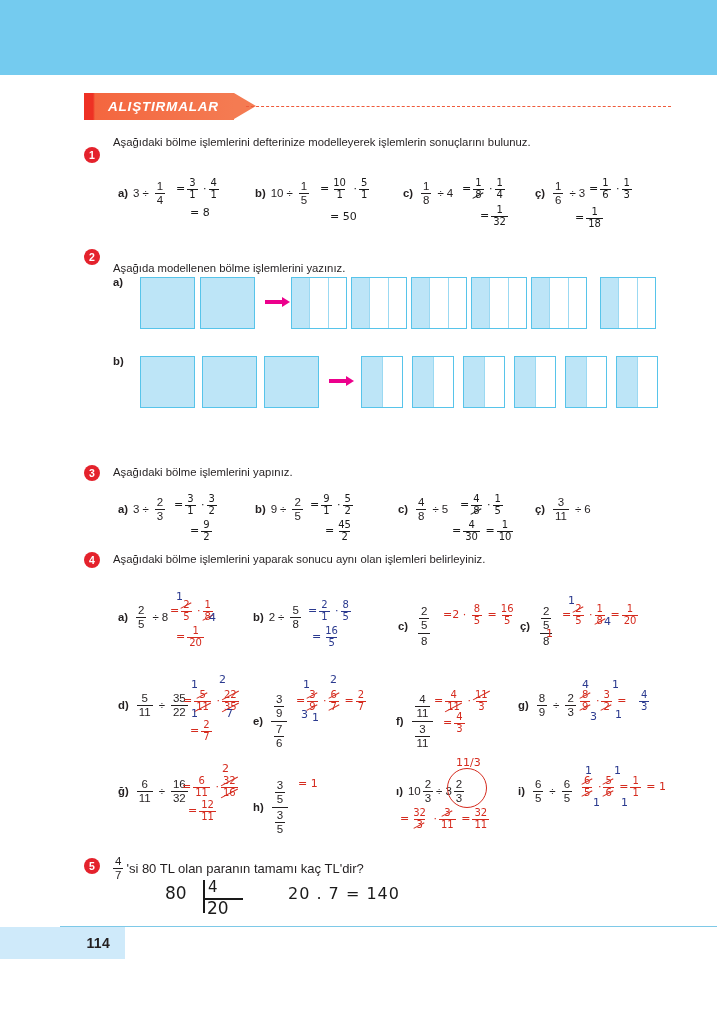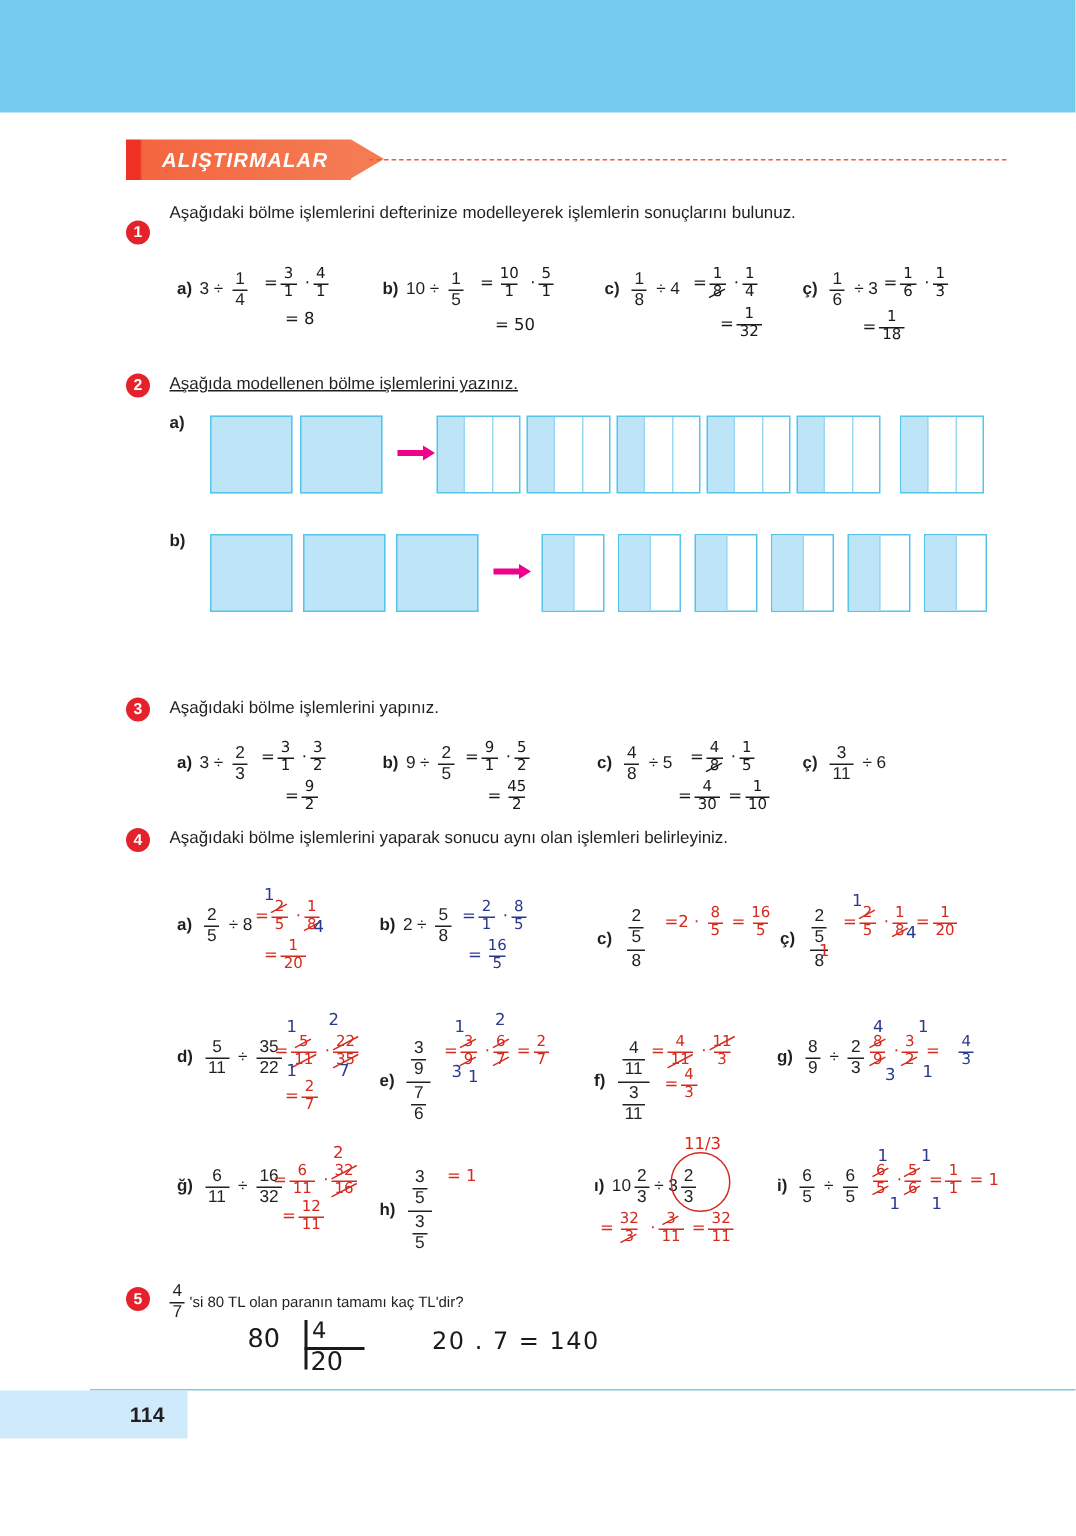--- a/index.html
+++ b/index.html
@@ -176,21 +176,21 @@
     </span>
 </div>
 <div class="hw blk" style="left:575px;top:207px;">
   <span>=</span><span class="f">
       <span class="n">1</span>
       <span class="d">18</span>
     </span>
 </div>
 
 <div class="badge" style="left:84px;top:249px;">2</div>
-<div class="prompt" style="left:113px;top:250px;text-decoration:underline;">Aşağıda modellenen bölme işlemlerini yazınız.</div>
+<div class="prompt" style="left:113px;top:262px;">Aşağıda modellenen bölme işlemlerini yazınız.</div>
 
 <div class="expr" style="left:113px;top:276px;">
   <span class="lbl">a)</span>
 </div>
 <div class="model-row">
   <div class="sq" style="left:140px;top:277px;width:55px;height:52px;"></div>
   <div class="sq" style="left:200px;top:277px;width:55px;height:52px;"></div>
   <div class="arrow" style="left:265px;top:297px;">
       <div class="shaft"></div>
       <div class="head"></div>
@@ -706,21 +706,21 @@
 <div class="hw blu sm" style="left:593px;top:797px;">1</div>
 <div class="hw blu sm" style="left:614px;top:765px;">1</div>
 <div class="hw blu sm" style="left:621px;top:797px;">1</div>
 
 <div class="badge" style="left:84px;top:858px;">5</div>
 <div class="expr" style="left:113px;top:855px;">
   <span class="frac" style="margin-left:0">
       <span class="num">4</span>
       <span class="den">7</span>
     </span>
-  <span style="font-size:10px;">'si 80 TL olan paranın tamamı kaç TL'dir?</span>
+  <span style="font-size:13px;">'si 80 TL olan paranın tamamı kaç TL'dir?</span>
 </div>
 
 <div class="hw blk" style="left:165px;top:885px;font-size:17px;">80</div>
 <div class="hw blk" style="left:208px;top:880px;font-size:15px;">4</div>
 <div style="position:absolute;left:203px;top:880px;width:1.8px;height:33px;background:#1a1a1a;"></div>
 <div style="position:absolute;left:203px;top:898px;width:40px;height:1.8px;background:#1a1a1a;"></div>
 <div class="hw blk" style="left:207px;top:900px;font-size:17px;">20</div>
 <div class="hw blk" style="left:288px;top:886px;font-size:16px;letter-spacing:1px;">20 . 7 = 140</div>
 
 <div class="footer-line"></div>

